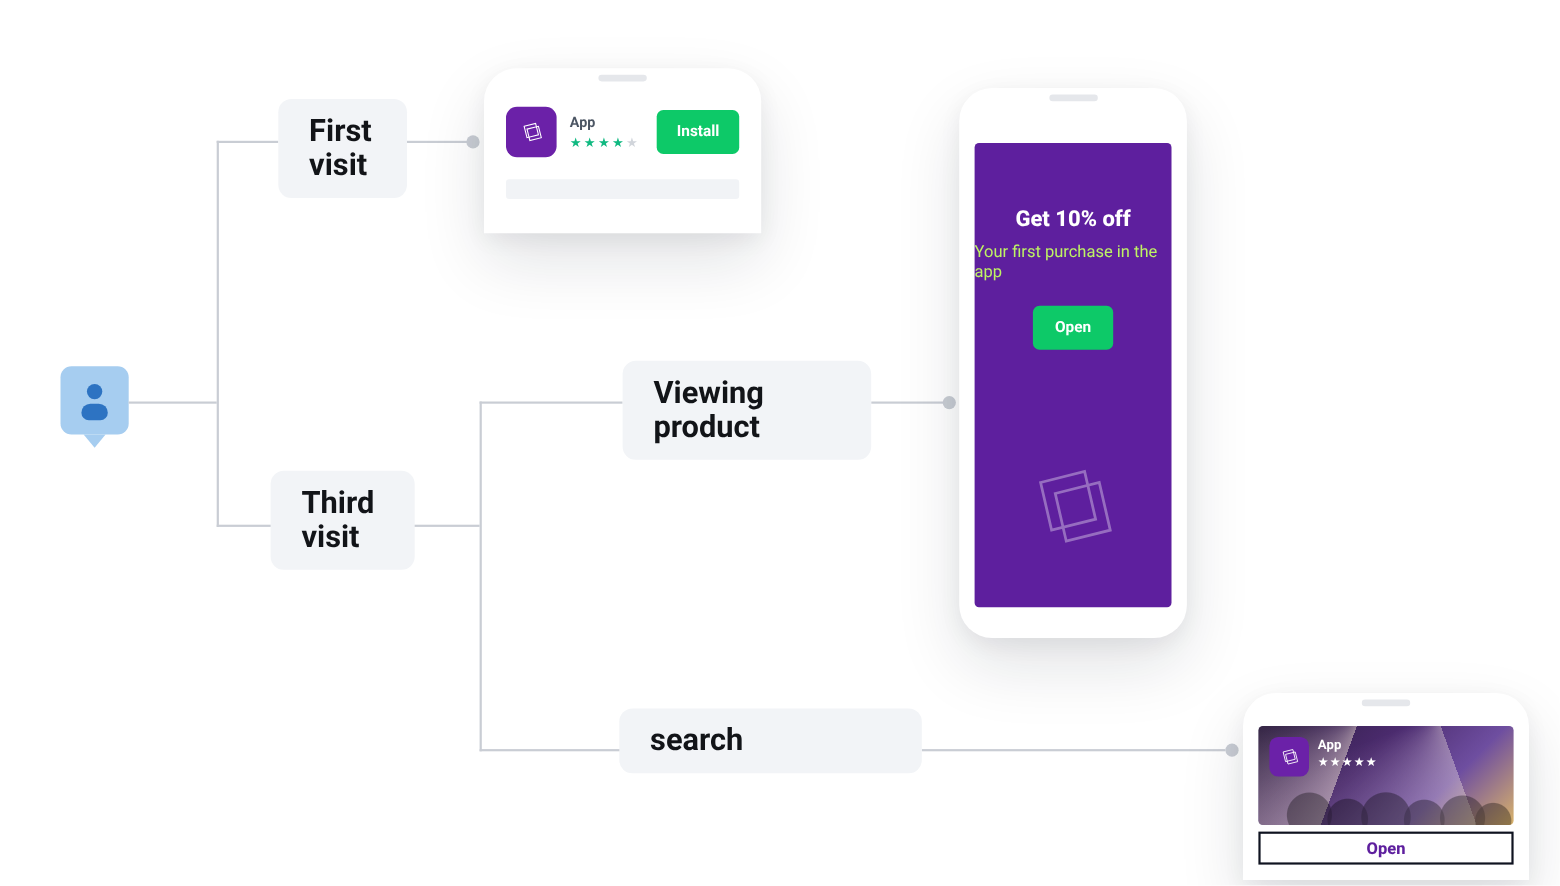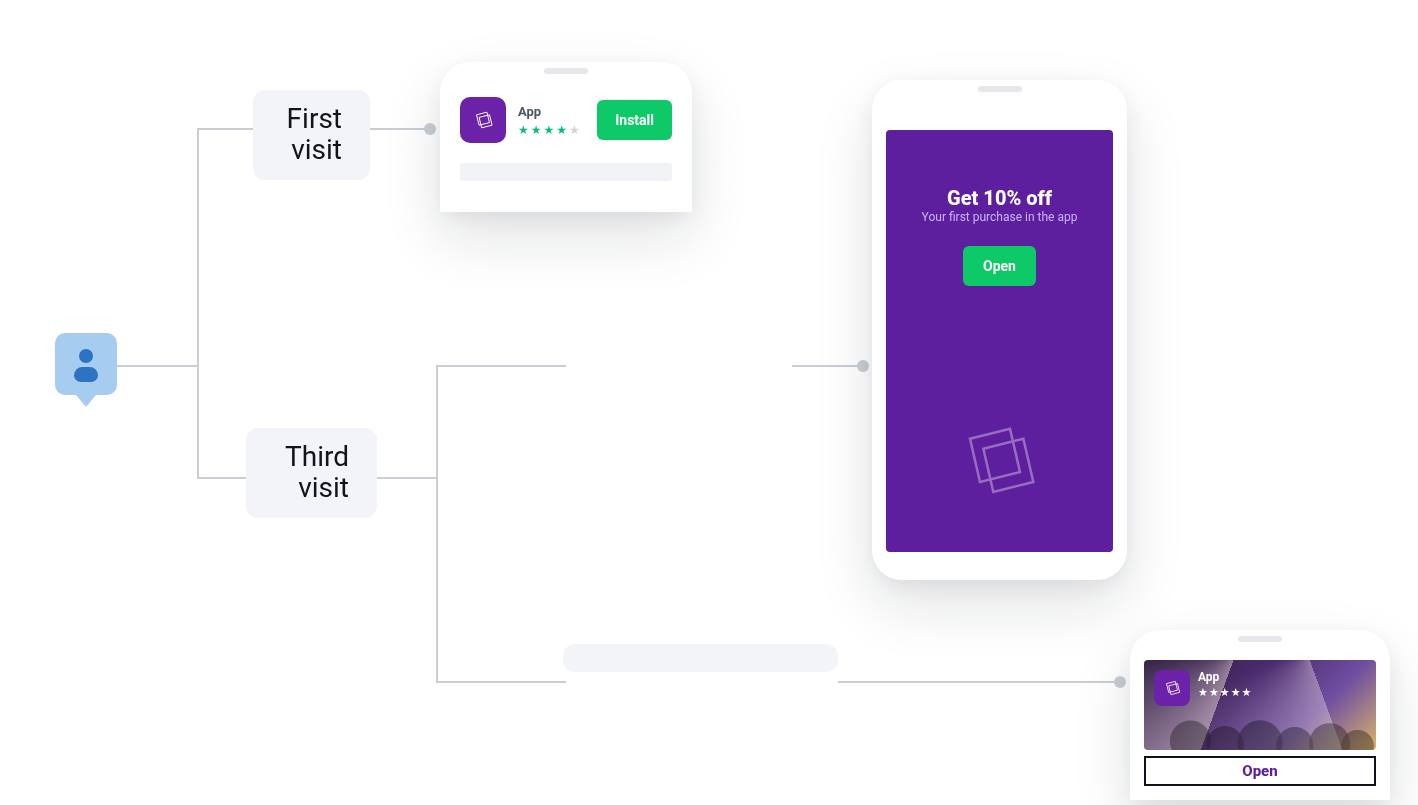--- a/index.html
+++ b/index.html
@@ -49,22 +49,22 @@
     background: #c9cdd4;
     transform: translate(-50%, -50%);
   }
 
   
   .nodebox {
     position: absolute;
     background: #f2f4f7;
     border-radius: 12px;
     padding: 14px 28px;
-    text-align: right;
-    font-weight: 400;
+    text-align: left;
+    font-weight: 700;
     color: #121418;
   }
   .nodebox .t1 { font-size: 28px; line-height: 1.1; }
 
   
   .phone {
     position: absolute;
     background: #fff;
     border-radius: 30px;
     box-shadow: 0 25px 60px rgba(16,24,40,0.12), 0 6px 20px rgba(16,24,40,0.06);
@@ -82,29 +82,29 @@
   .p1-icon { width: 46px; height: 46px; background: #6b21a8; border-radius: 10px; position: relative; display:flex; align-items:center; justify-content:center; }
   .p1-meta { flex: 1; }
   .p1-appname { font-size: 13px; font-weight: 700; color: #4b5563; }
   .p1-stars { display: flex; gap: 2px; margin-top: 4px; }
   .p1-star { color: #10b981; font-size: 12px; }
   .p1-star.off { color: #d1d5db; }
   .p1-install { background: #0dc968; color: #fff; font-weight: 700; font-size: 14px; border-radius: 6px; padding: 12px 18px; }
   .p1-skel { margin-top: 20px; height: 18px; background: #f1f3f6; border-radius: 3px; }
 
   
-  .p2 { left: 872px; top: 80px; width: 255px; height: 500px; padding-left: 24px; }
+  .p2 { left: 872px; top: 80px; width: 207px; height: 500px; padding-left: 24px; }
   .p2-screen {
     position: absolute; left: 14px; right: 14px; top: 50px; bottom: 28px;
     background: #5e1f9e; border-radius: 4px;
     display: flex; flex-direction: column; align-items: center;
     padding-top: 56px;
   }
   .p2-title { color: #fff; font-weight: 800; font-size: 20px; }
-  .p2-sub { color: #c4b5fd; font-size: 12px; margin-top: 0; }
+  .p2-sub { color: #bef264; font-size: 15px; margin-top: 10px; }
   .p2-open { margin-top: 22px; background: #0dc968; color: #fff; font-weight: 700; font-size: 14px; border-radius: 6px; padding: 12px 20px; }
   .p2-tickets { position:absolute; bottom: 40px; left:50%; transform:translateX(-50%); opacity:.35; }
 
   
   .p3 { left: 1130px; top: 630px; width: 260px; height: 170px; border-bottom-left-radius: 0; border-bottom-right-radius: 0; }
   .p3-inner { position: absolute; top: 30px; left: 14px; right: 14px; bottom: 0; }
   .p3-banner {
     position: relative; height: 90px; border-radius: 4px;
     background: linear-gradient(135deg, #2a1b3d 0%, #4b2b6e 40%, #6e4ea0 70%, #d9b36a 100%);
     overflow: hidden;
@@ -179,22 +179,27 @@
   <div class="nodebox" style="left:253px; top:90px; width:117px;">
     <div class="t1">First</div>
     <div class="t1">visit</div>
   </div>
 
   <div class="nodebox" style="left:246px; top:428px; width:131px;">
     <div class="t1">Third</div>
     <div class="t1">visit</div>
   </div>
 
+  <div class="nodebox" style="left:566px; top:328px; width:226px;">
+    <div class="t1">Viewing</div>
+    <div class="t1">product</div>
+  </div>
 
   <div class="nodebox" style="left:563px; top:644px; width:275px;">
+    <div class="t1">search</div>
   </div>
 
   <div class="phone p1">
     <div class="phone-notch"></div>
     <div class="p1-inner">
       <div class="p1-card">
         <div class="p1-icon">
           <svg class="ticket-svg ticket-svg-sm" viewBox="0 0 40 40">
             <path d="M10 12 L26 8 L30 24 L14 28 Z"></path>
             <path d="M14 16 L30 12 L34 28 L18 32 Z"></path>

